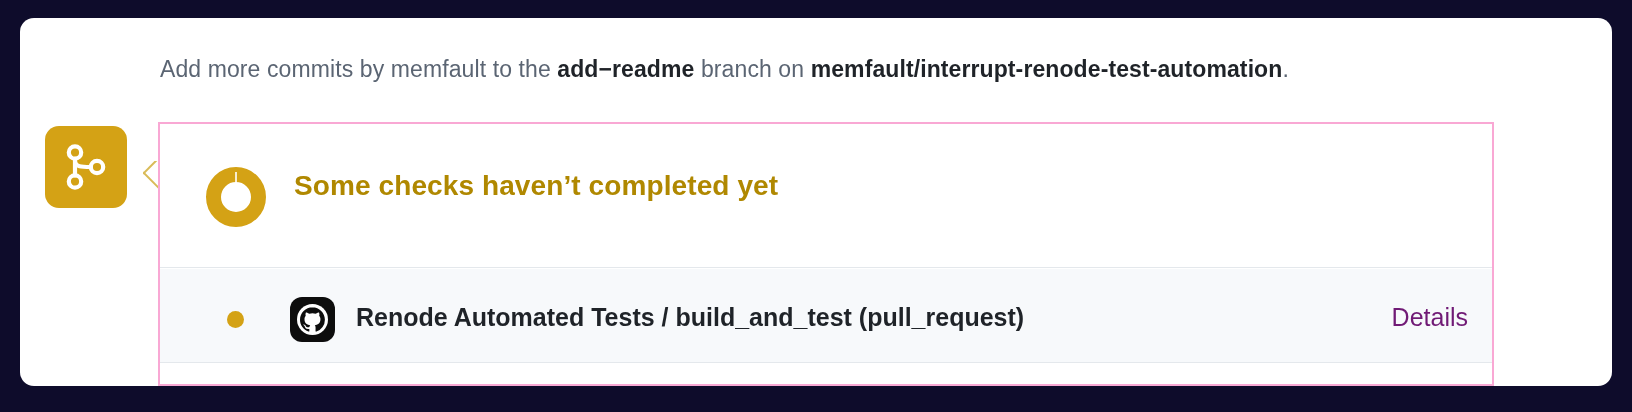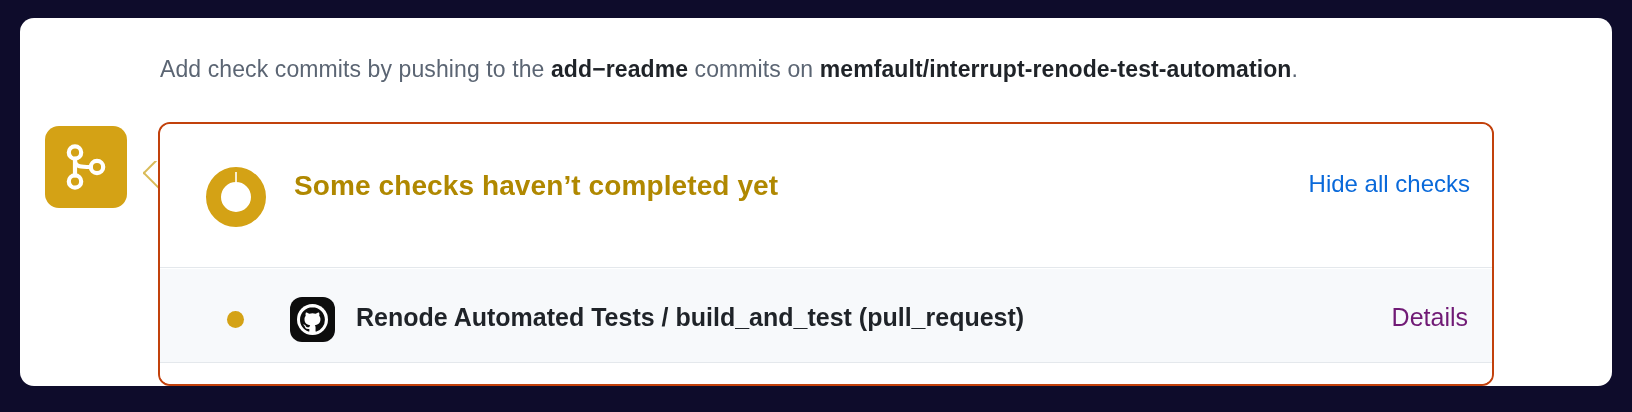--- a/index.html
+++ b/index.html
@@ -65,22 +65,22 @@
   }
   #branch-badge svg { display: block; }
 
   
   #status-card {
     position: absolute;
     left: 138px;
     top: 104px;
     width: 1336px;
     height: 264px;
-    border: 2px solid #c2410c;
-    border-radius: 12px;
+    border: 2px solid #f9a8d4;
+    border-radius: 0;
     background: #ffffff;
     box-sizing: border-box;
     overflow: hidden;
   }
 
   
   .notch-outer {
     position: absolute;
     left: 123px;
     top: 143px;
@@ -227,21 +227,21 @@
   }
 </style>
 </head>
 <body>
 
 <div id="screen">
 
   <div id="page-sheet">
 
     <div class="commit-line">
-      <span>Add check commits by pushing to the </span><span class="strong">add−readme</span><span> commits on </span><span class="strong">memfault/interrupt-renode-test-automation</span><span>.</span>
+      <span>Add more commits by memfault to the </span><span class="strong">add−readme</span><span> branch on </span><span class="strong">memfault/interrupt-renode-test-automation</span><span>.</span>
     </div>
 
     <div id="branch-badge">
       <span>
         <svg width="44" height="48" viewBox="0 0 44 48" aria-hidden="true">
           <g fill="none" stroke="#ffffff" stroke-width="4.2" stroke-linecap="round">
             <circle cx="11" cy="9.5" r="6.2"></circle>
             <circle cx="11" cy="38.5" r="6.2"></circle>
             <circle cx="33" cy="24" r="6.2"></circle>
             <path d="M11 15.8 L11 32.3"></path>
@@ -261,21 +261,20 @@
 
         <span class="spinner-ring">
           <svg width="62" height="62" viewBox="0 0 62 62" aria-hidden="true">
             <circle cx="31" cy="31" r="22.5" fill="none" stroke="#d4a215" stroke-width="15"></circle>
             <rect x="30.2" y="6" width="1.6" height="11" fill="#ffffff"></rect>
           </svg>
         </span>
 
         <div class="card-title">Some checks haven’t completed yet</div>
 
-        <a class="hide-all-checks" href="#">Hide all checks</a>
       </div>
 
       <div class="check-row">
 
         <span class="check-dot"></span>
 
         <span class="gh-actions-icon">
           <svg width="45" height="45" viewBox="0 0 45 45" aria-hidden="true">
             <rect x="0" y="0" width="45" height="45" rx="12" fill="#0d0d0d"></rect>
             <circle cx="22.5" cy="22.5" r="15.5" fill="#ffffff"></circle>

